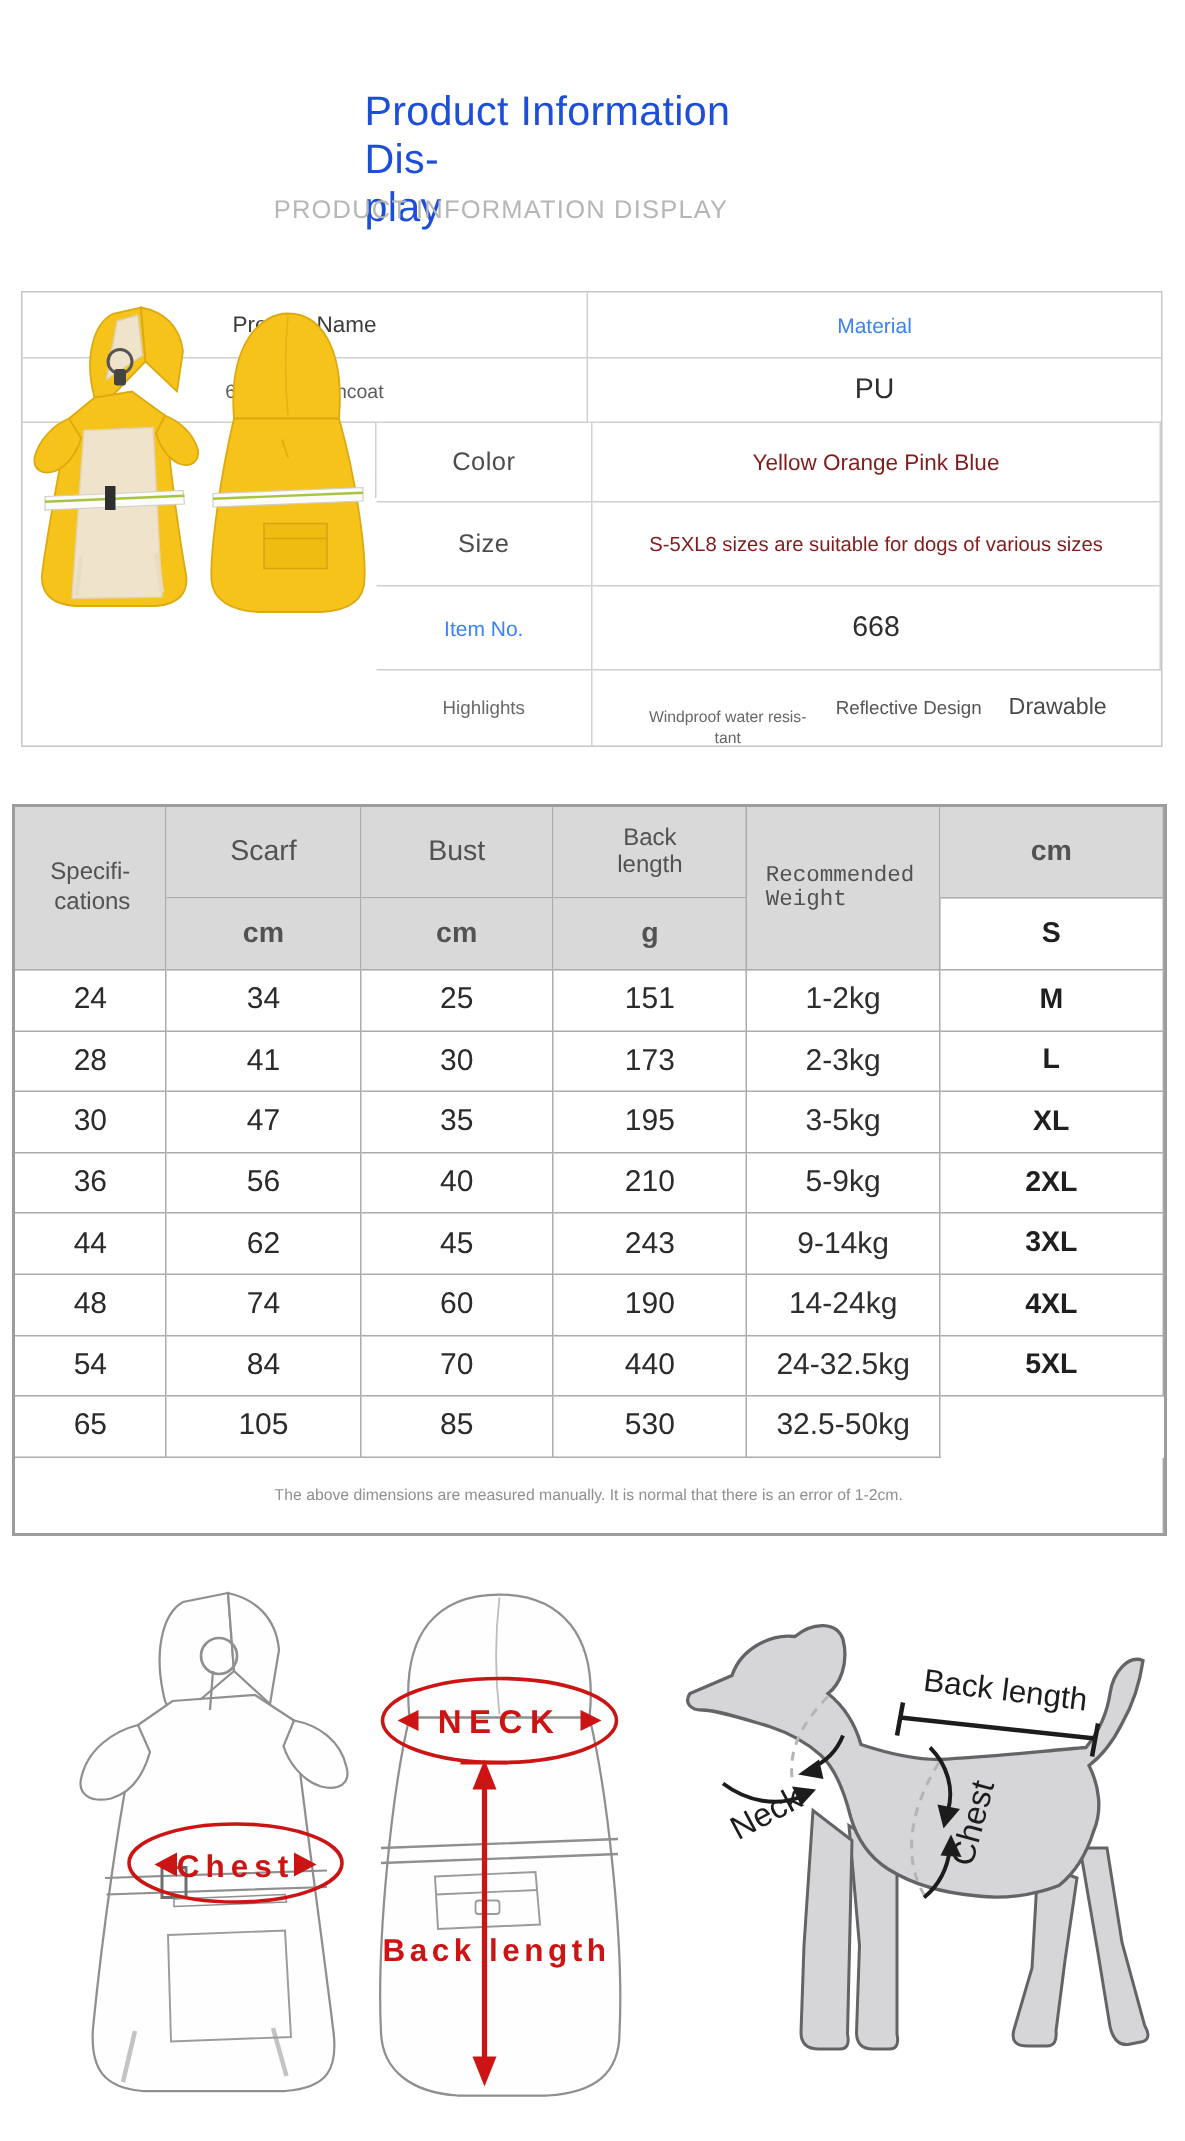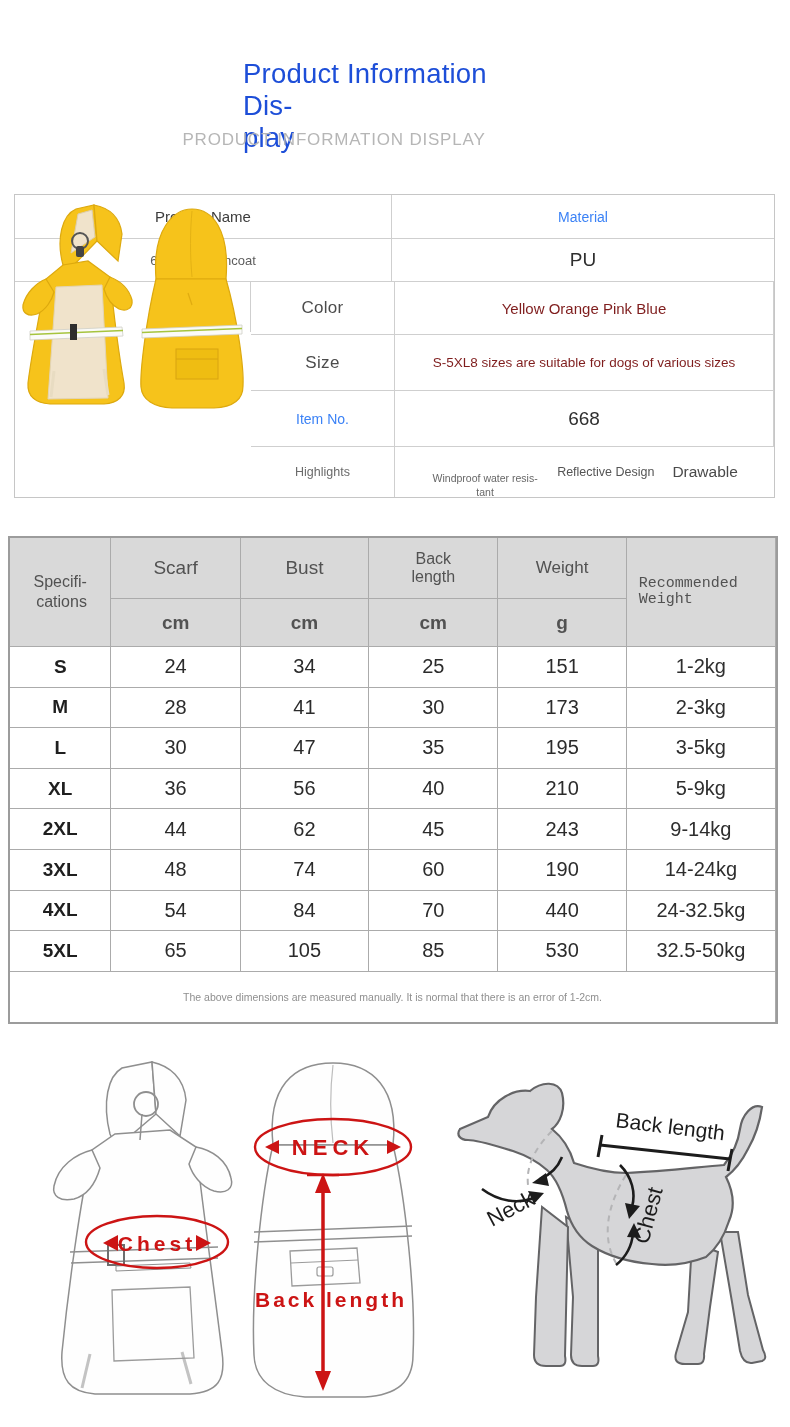--- a/index.html
+++ b/index.html
@@ -136,21 +136,20 @@
     <div>
       <div>Specifi-</div>
       <div>cations</div>
     </div>
   </div>
   <div class="sc hdr hd-main">Scarf</div>
   <div class="sc hdr hd-main">Bust</div>
   <div class="sc hdr hd-wrap" style="max-width:100%;">
     <div style="width:58px;">Back length</div>
   </div>
-  <div class="sc hdr hd-main" style="font-size:17px;">Weight</div>
   <div class="sc hdr span2 hd-reco">
     <div style="width:110px;font-family:Liberation Mono, monospace;">Recommended Weight</div>
   </div>
   <div class="sc hdr unit">cm</div>
   <div class="sc hdr unit">cm</div>
   <div class="sc hdr unit">cm</div>
   <div class="sc hdr unit">g</div>
 
   <div class="sc sz-label">S</div>
   <div class="sc num">24</div>

